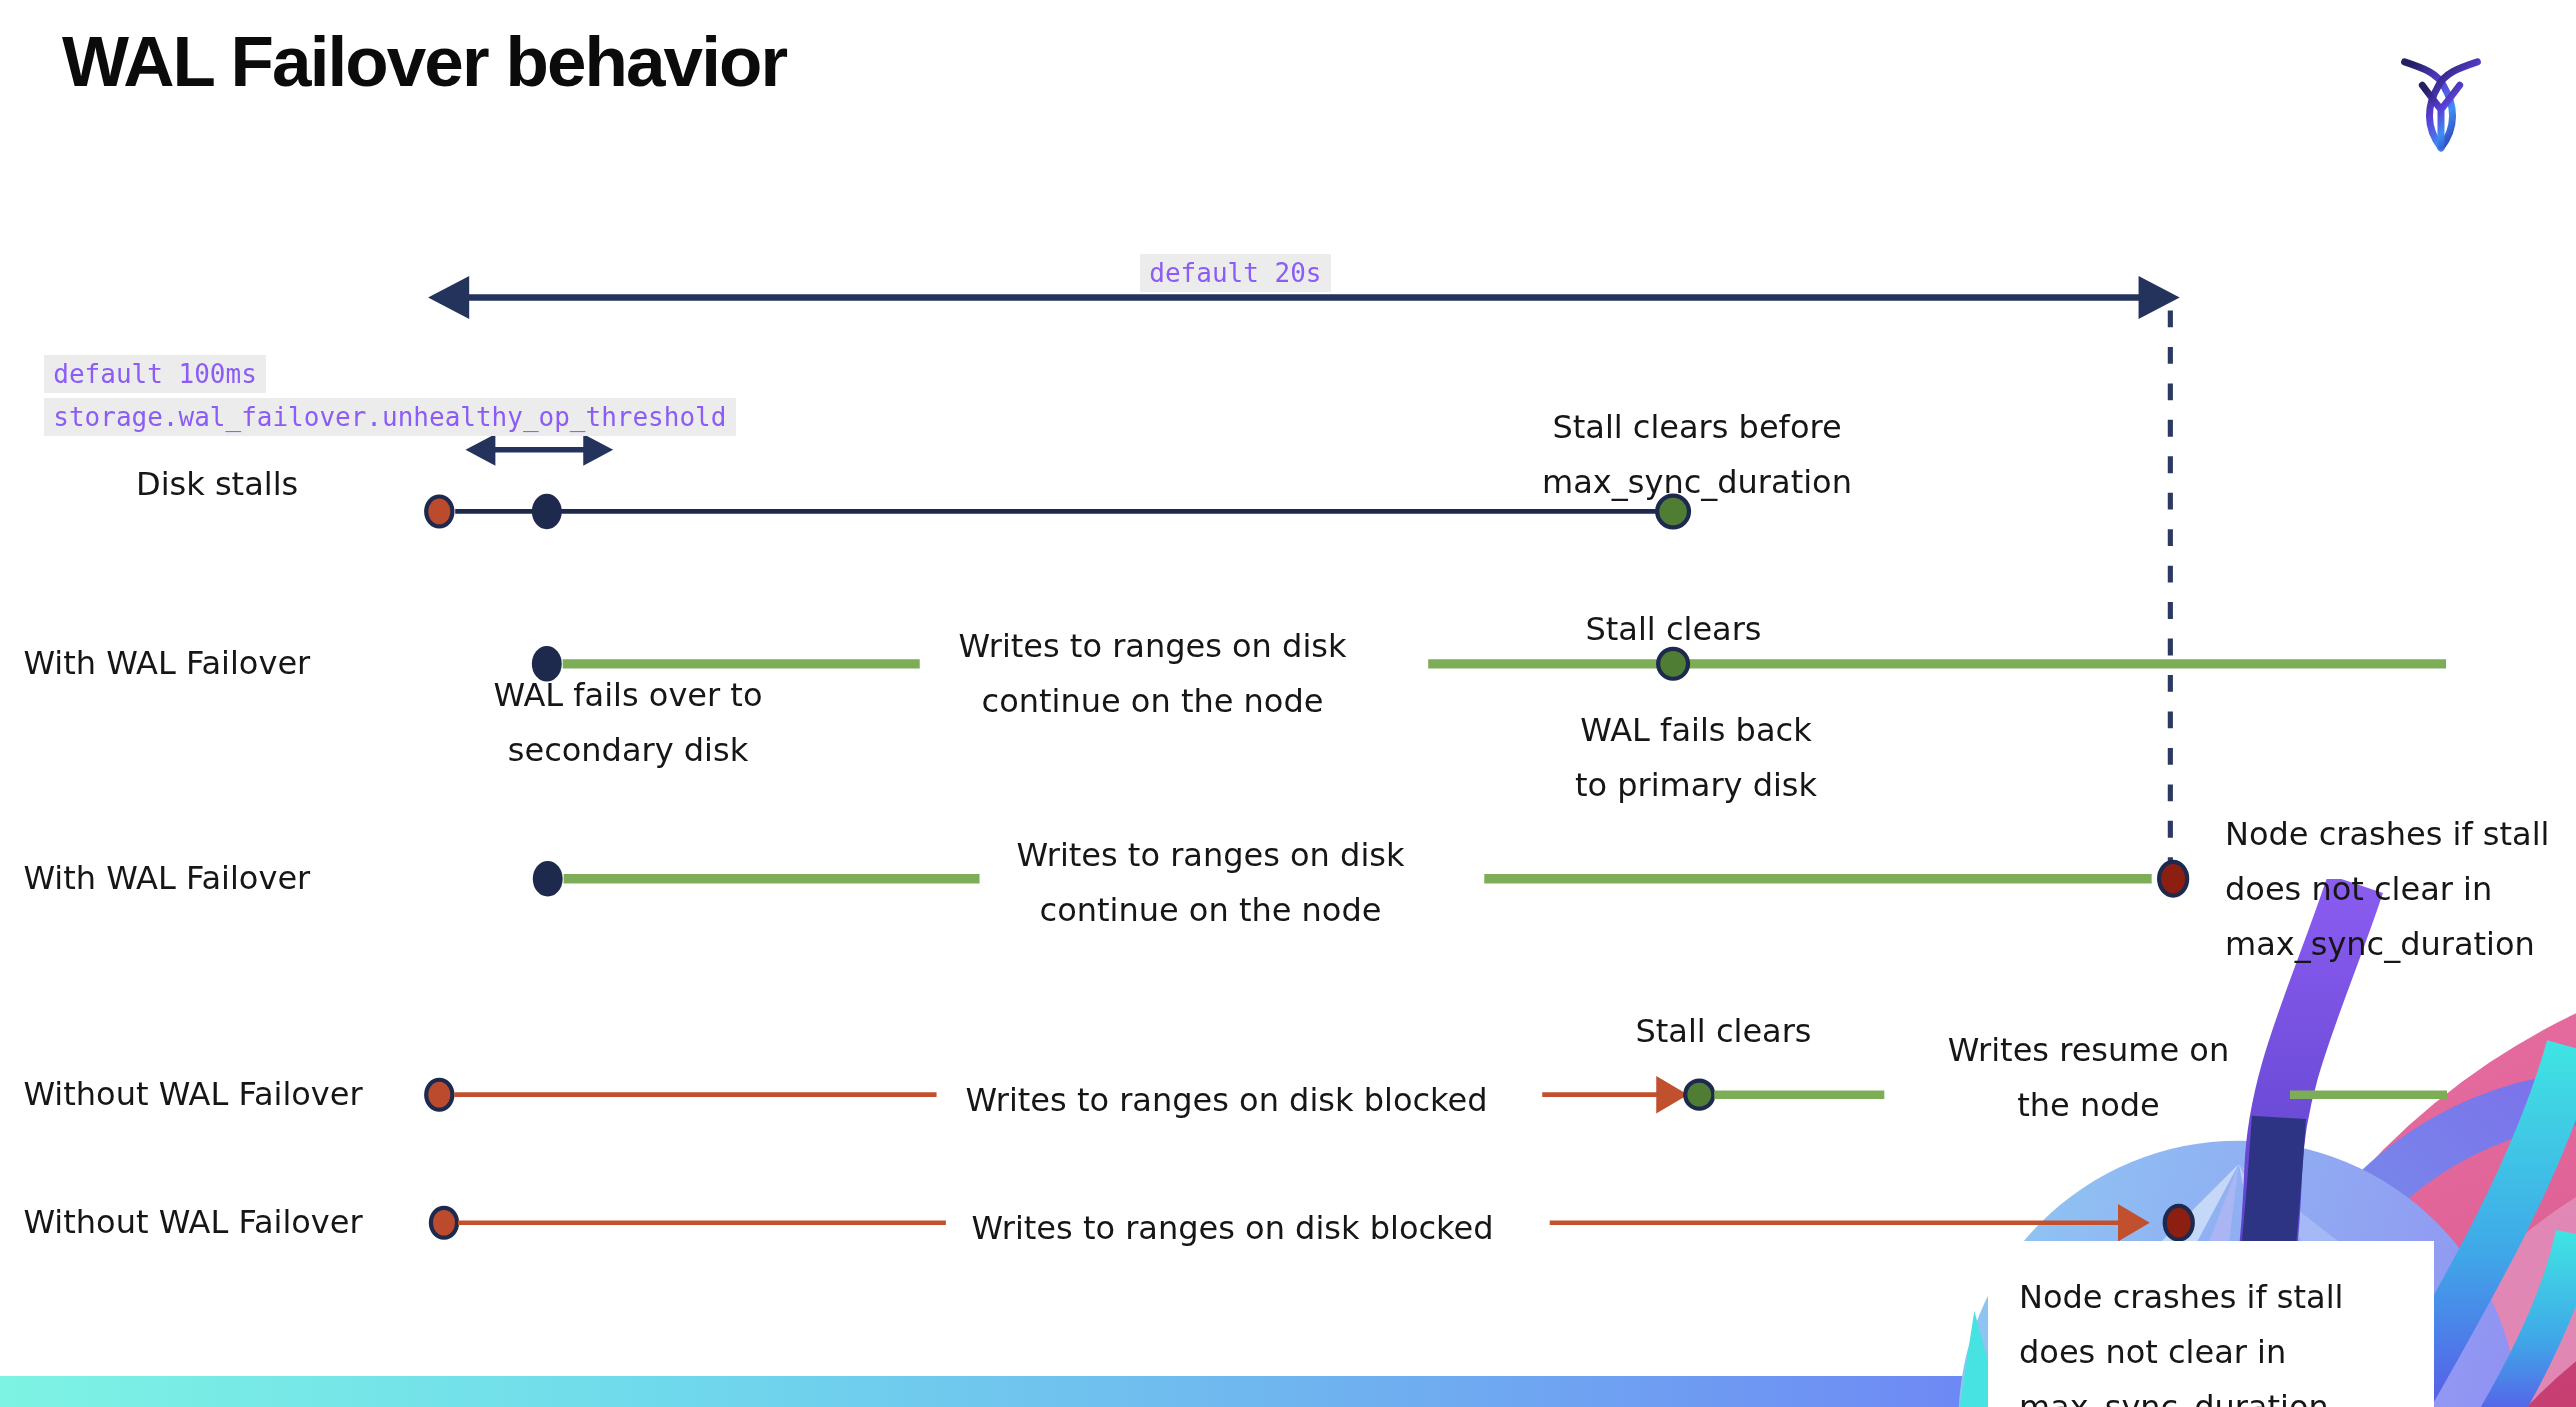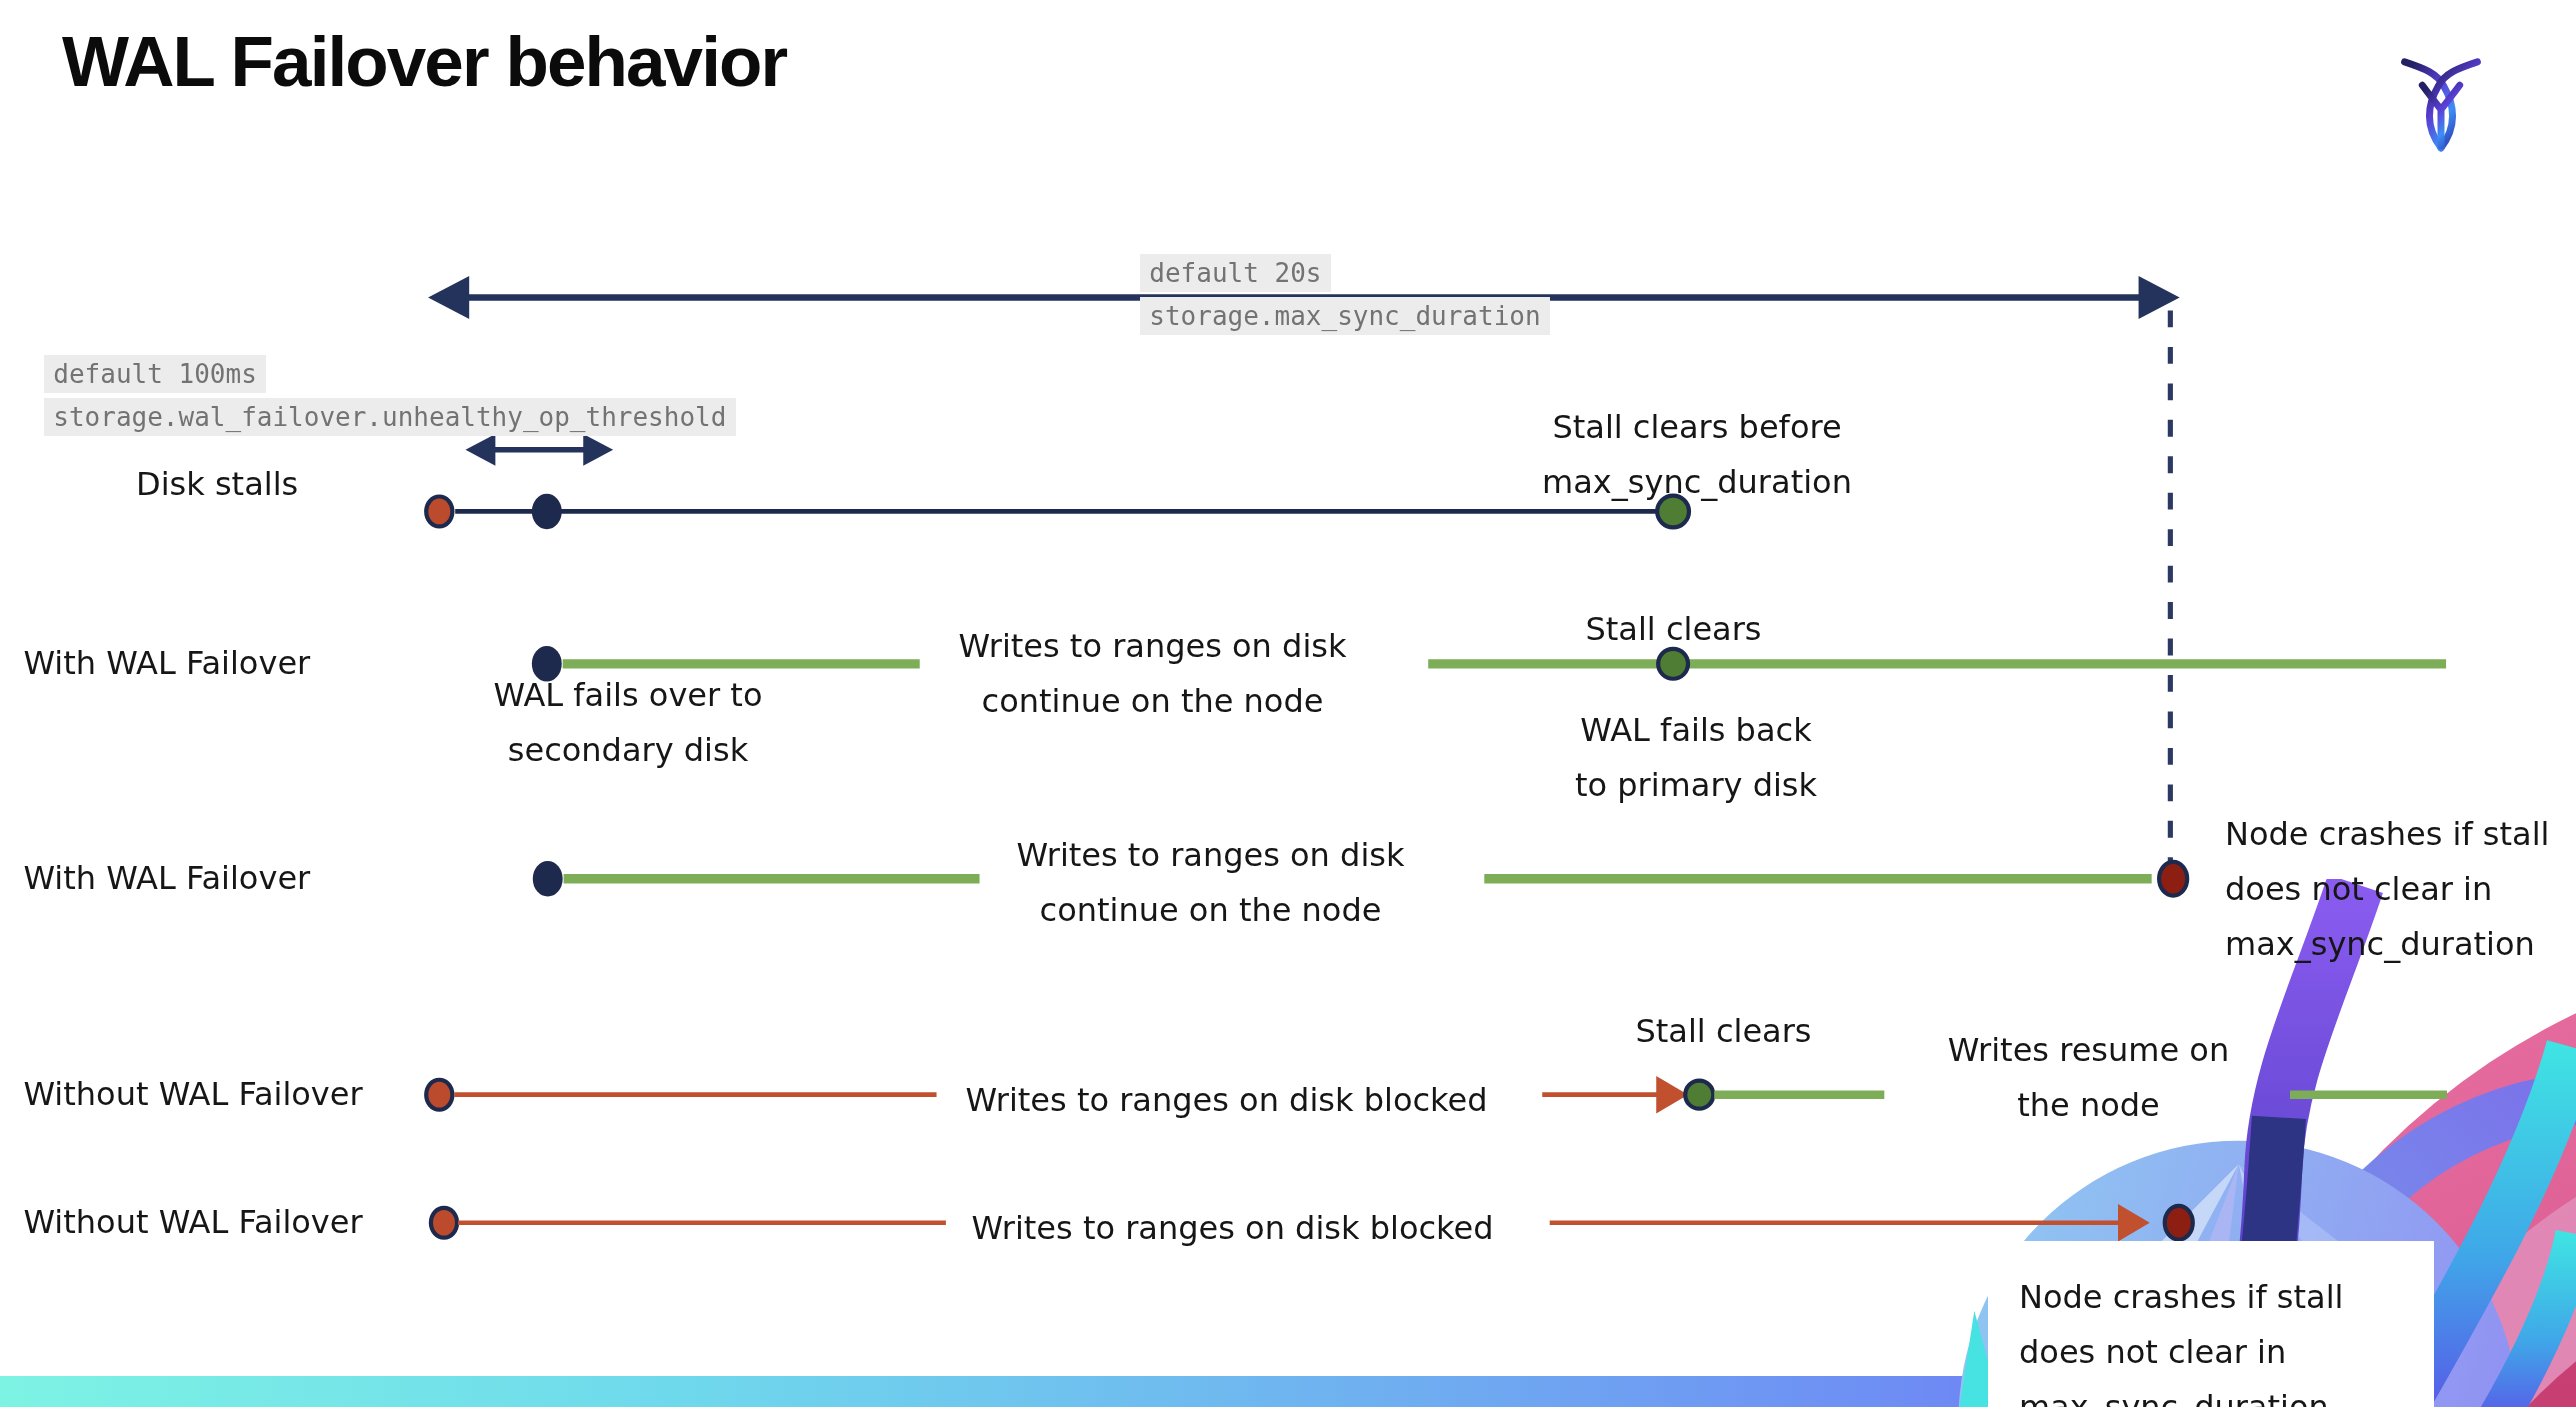--- a/index.html
+++ b/index.html
@@ -2,21 +2,21 @@
 <html style="font-size:15px"><head>
 <meta charset="utf-8">
 <style>
   html,body{margin:0;padding:0;width:2576px;height:1408px;background:#ffffff;overflow:hidden;}
   .canvas{position:relative;width:2576px;height:1408px;font-family:"DejaVu Sans",sans-serif;color:#161616;}
   .abs{position:absolute;}
   .title{left:62px;top:20.6px;font-family:"Liberation Sans","DejaVu Sans",sans-serif;
          font-size:71px;font-weight:800;letter-spacing:-1.9px;color:#0b0b0b;}
   .mono-block{display:flex;flex-direction:column;align-items:flex-start;gap:5.6px;}
   .mono-line{font-family:"DejaVu Sans Mono",monospace;font-size:26px;line-height:32px;
-             background:#ececec;color:#737373;padding:2.8px 9.3px;white-space:pre;}
+             background:#ececec;color:#8b5cf6;padding:2.8px 9.3px;white-space:pre;}
   .lbl{font-size:32px;line-height:55px;color:#161616;white-space:pre-line;text-align:center;}
   .lbl.left{text-align:left;margin-top:16px;}
   .row-label{font-size:32px;line-height:43px;white-space:nowrap;}
   .white-box{background:#ffffff;}
   .bottom-bar{left:0;top:1376px;width:2576px;height:32px;
     background:linear-gradient(90deg,#7df3e3 0%,#6fd9ec 26%,#6fb2f0 52%,#6e8df4 74%,#6b66f3 92%,#6a5af3 100%);}
   svg{display:block;}
 </style>
 </head>
 <body>
@@ -149,21 +149,20 @@
       <path d="M 87 16 C 66 23 52 28 45 42 C 33 62 31 86 48 108"></path>
       <path d="M 48 106 L 48 67 M 48 67 C 40 57 34 49 28 41 M 48 67 C 56 57 62 49 68 41"></path>
     </g>
   </svg>
 
   <div>
     <div class="abs title">WAL Failover behavior</div>
 
     <div class="abs mono-block" style="left:1140px;top:254px;">
       <span class="mono-line">default 20s</span>
-      <span class="mono-line">storage.max_sync_duration</span>
     </div>
 
     <div class="abs mono-block" style="left:44px;top:355px;">
       <span class="mono-line">default 100ms</span>
       <span class="mono-line">storage.wal_failover.unhealthy_op_threshold</span>
     </div>
 
     <div class="abs row-label" style="left:136px;top:463px;width:258px;text-align:left;">Disk stalls</div>
     <div class="abs row-label" style="left:23.4px;top:642px;">With WAL Failover</div>
     <div class="abs row-label" style="left:23.4px;top:857px;">With WAL Failover</div>

